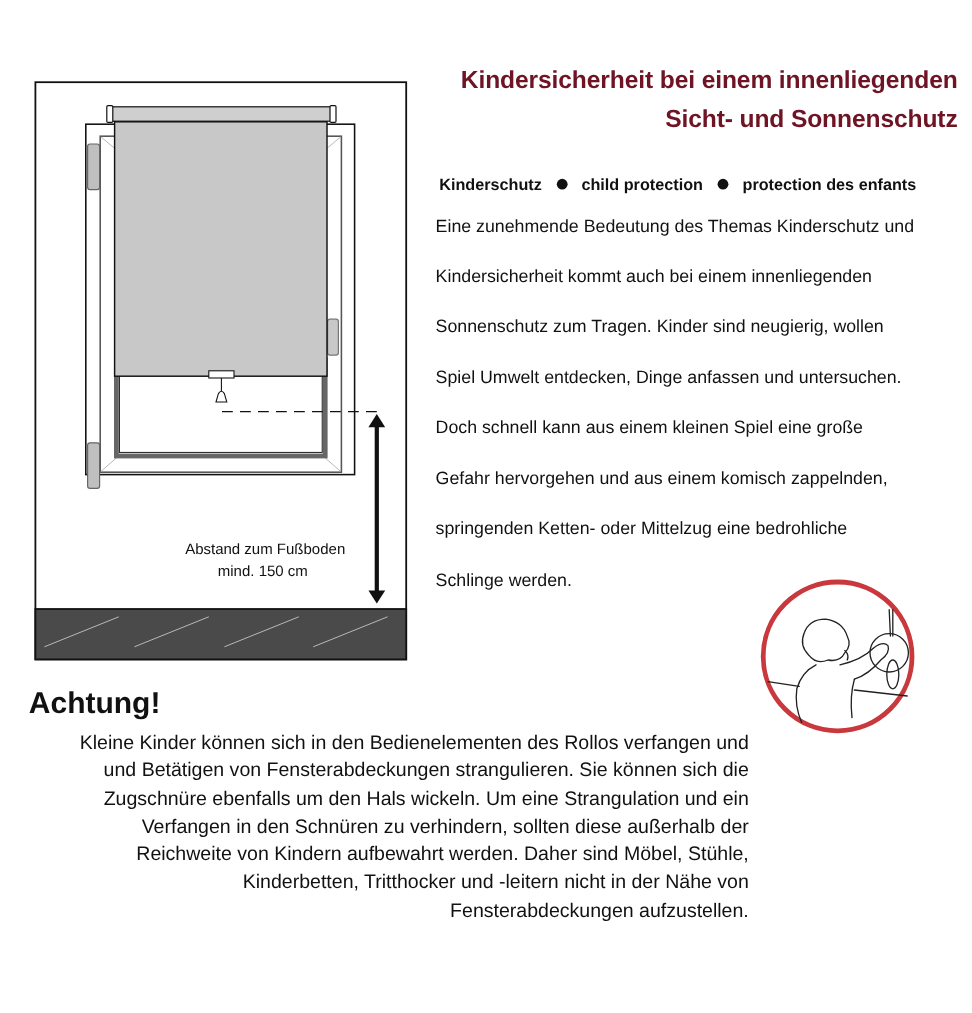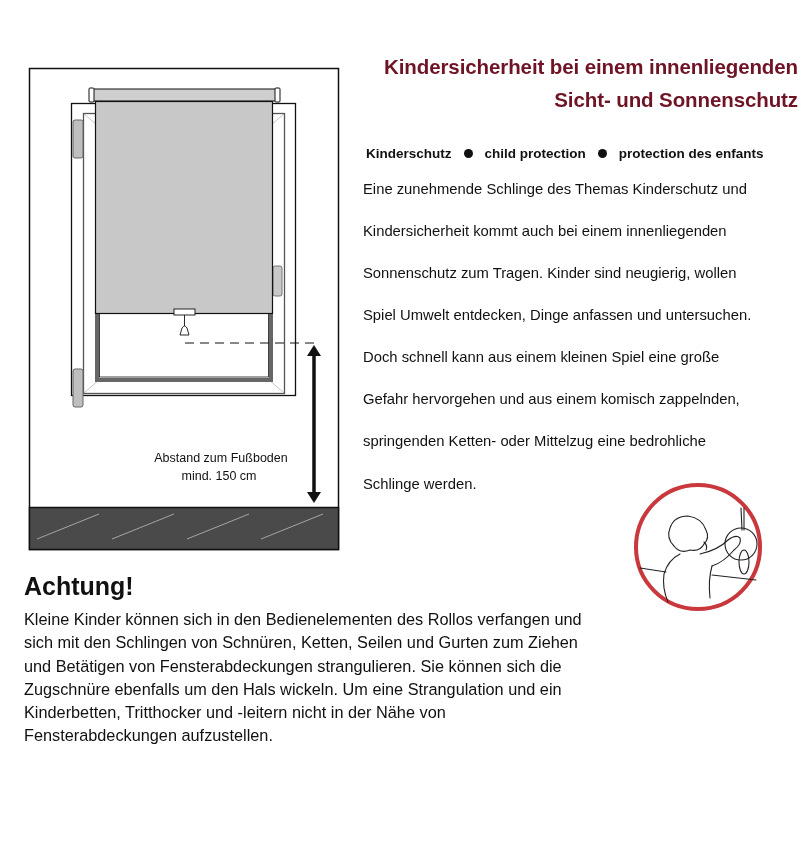--- a/index.html
+++ b/index.html
@@ -16,21 +16,21 @@
   #title-line1 { top: 55px; }
   #title-line2 { top: 88px; }
   #tagline {
     top: 146px; left: 366px; font-weight: bold; font-size: 13.5px; white-space: nowrap;
     display: flex; align-items: center; justify-content: center;
   }
   .bullet { display: inline-block; width: 9px; height: 9px; border-radius: 50%; background: #111; margin: 0 12px; }
   .intro-line { left: 363px; font-size: 14.8px; white-space: nowrap; }
   #warning-heading { left: 24px; top: 572px; font-size: 25px; font-weight: bold; }
   #warning-body { left: 24px; top: 608px; width: 600px; font-size: 16.3px; line-height: 23.3px; }
-  .warn-line { white-space: nowrap; }
+  .warn-line { white-space: nowrap; text-align: right; }
   #child-icon { left: 628px; top: 480px; width: 140px; height: 135px; }
 </style>
 </head>
 <body>
 
 <svg id="diagram" class="abs" viewBox="0 0 350 560" width="350" height="560">
 
   <rect x="29.5" y="68.5" width="309" height="481" fill="#fff" stroke="#111" stroke-width="1.5"></rect>
 
   <rect x="29.5" y="507.5" width="309" height="42" fill="#4a4a4a" stroke="#111" stroke-width="1.5"></rect>
@@ -82,21 +82,21 @@
 <div id="title-line2" class="abs title">Sicht- und Sonnenschutz</div>
 
 <div id="tagline" class="abs">
   <span>Kinderschutz</span>
   <span class="bullet"></span>
   <span>child protection</span>
   <span class="bullet"></span>
   <span>protection des enfants</span>
 </div>
 
-<div class="abs intro-line" style="top:181px">Eine zunehmende Schlinge des Themas Kinderschutz und</div>
+<div class="abs intro-line" style="top:181px">Eine zunehmende Bedeutung des Themas Kinderschutz und</div>
 <div class="abs intro-line" style="top:223px">Kindersicherheit kommt auch bei einem innenliegenden</div>
 <div class="abs intro-line" style="top:265px">Sonnenschutz zum Tragen. Kinder sind neugierig, wollen</div>
 <div class="abs intro-line" style="top:307px">Spiel Umwelt entdecken, Dinge anfassen und untersuchen.</div>
 <div class="abs intro-line" style="top:349px">Doch schnell kann aus einem kleinen Spiel eine große</div>
 <div class="abs intro-line" style="top:391px">Gefahr hervorgehen und aus einem komisch zappelnden,</div>
 <div class="abs intro-line" style="top:433px">springenden Ketten- oder Mittelzug eine bedrohliche</div>
 <div class="abs intro-line" style="top:476px">Schlinge werden.</div>
 
 <svg id="child-icon" class="abs" viewBox="0 0 140 135" width="140" height="135">
   <circle cx="70" cy="67" r="62" fill="#fff" stroke="#c8383c" stroke-width="4"></circle>
@@ -116,18 +116,19 @@
     <path d="M84,86 Q80,100 82,118"></path>
 
     <line x1="12" y1="88" x2="38" y2="92"></line>
     <line x1="84" y1="95" x2="128" y2="100"></line>
   </g>
 </svg>
 
 <div id="warning-heading" class="abs">Achtung!</div>
 <div id="warning-body" class="abs">
   <div class="warn-line">Kleine Kinder können sich in den Bedienelementen des Rollos verfangen und</div>
-  <div class="warn-line">sich mit den Schlingen von Schnüren, Ketten, Seilen und Gurten zum Ziehen</div>
   <div class="warn-line">und Betätigen von Fensterabdeckungen strangulieren. Sie können sich die</div>
   <div class="warn-line">Zugschnüre ebenfalls um den Hals wickeln. Um eine Strangulation und ein</div>
+  <div class="warn-line">Verfangen in den Schnüren zu verhindern, sollten diese außerhalb der</div>
+  <div class="warn-line">Reichweite von Kindern aufbewahrt werden. Daher sind Möbel, Stühle,</div>
   <div class="warn-line">Kinderbetten, Tritthocker und -leitern nicht in der Nähe von</div>
   <div class="warn-line">Fensterabdeckungen aufzustellen.</div>
 </div>
 
 </body></html>

